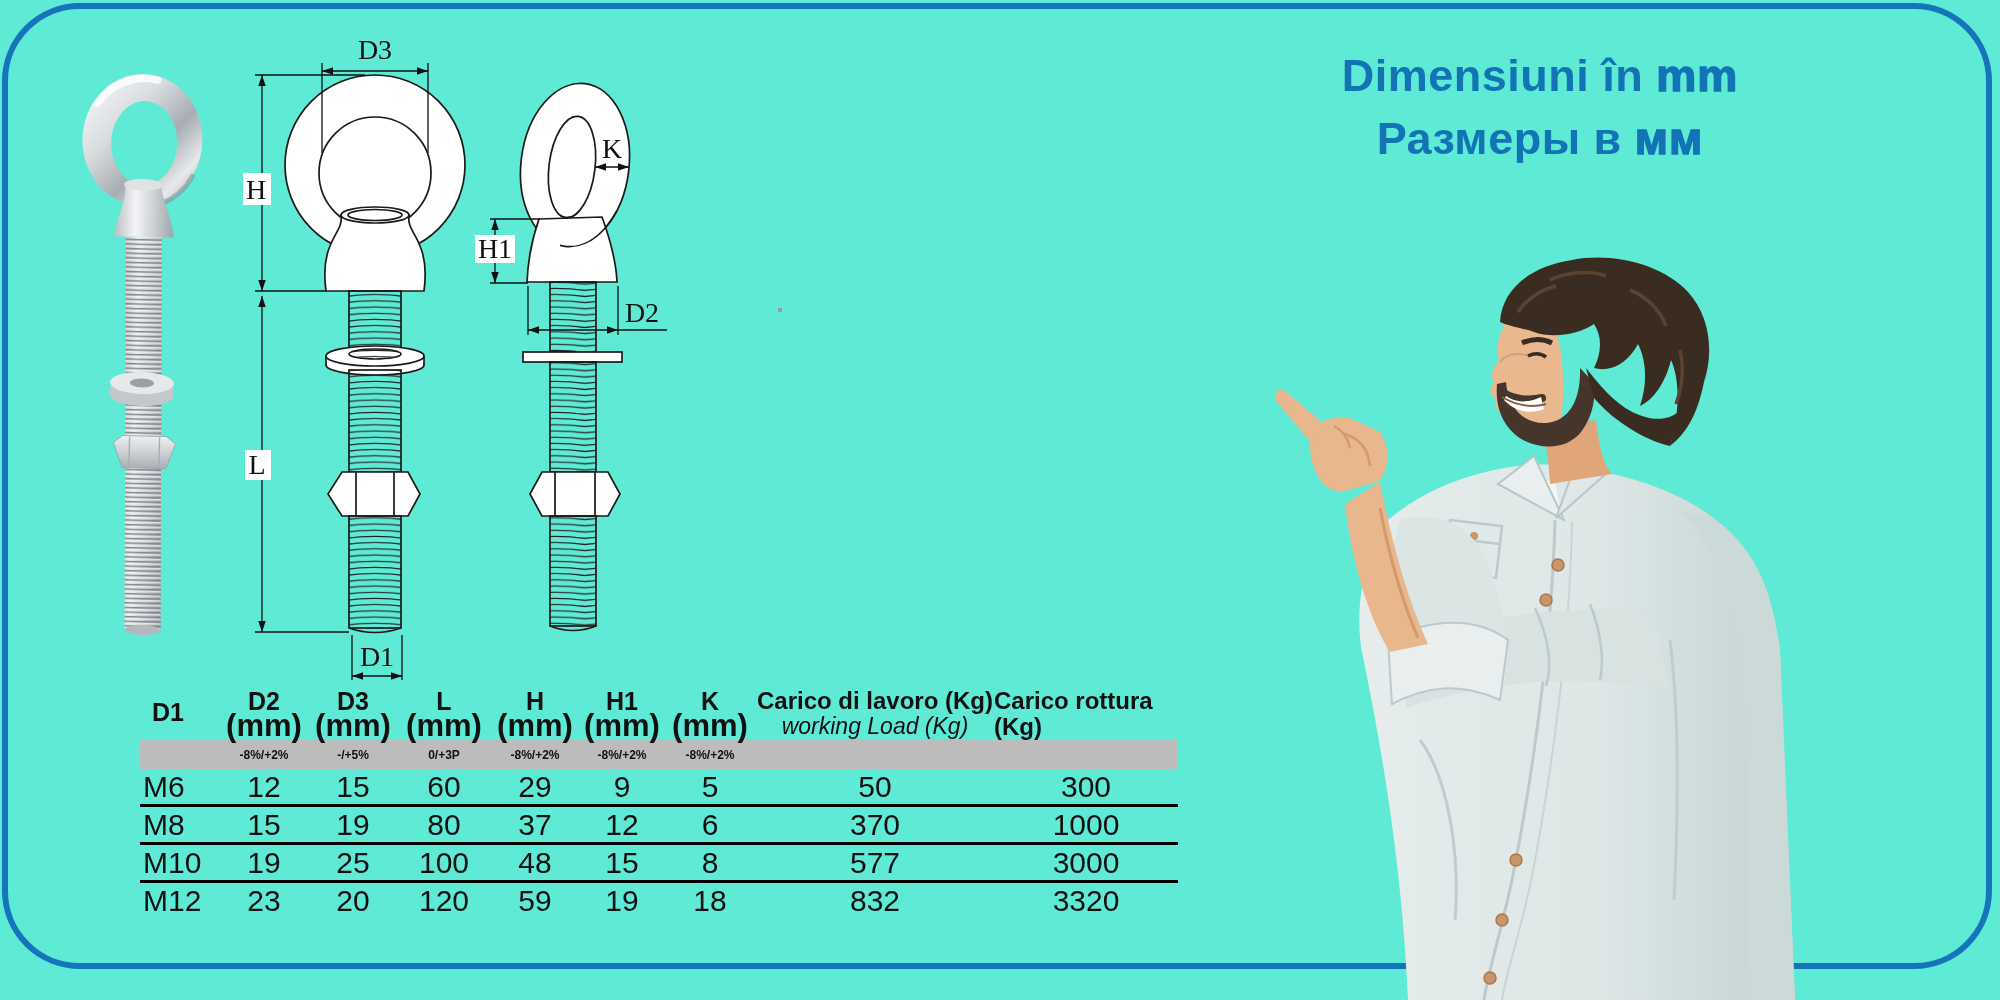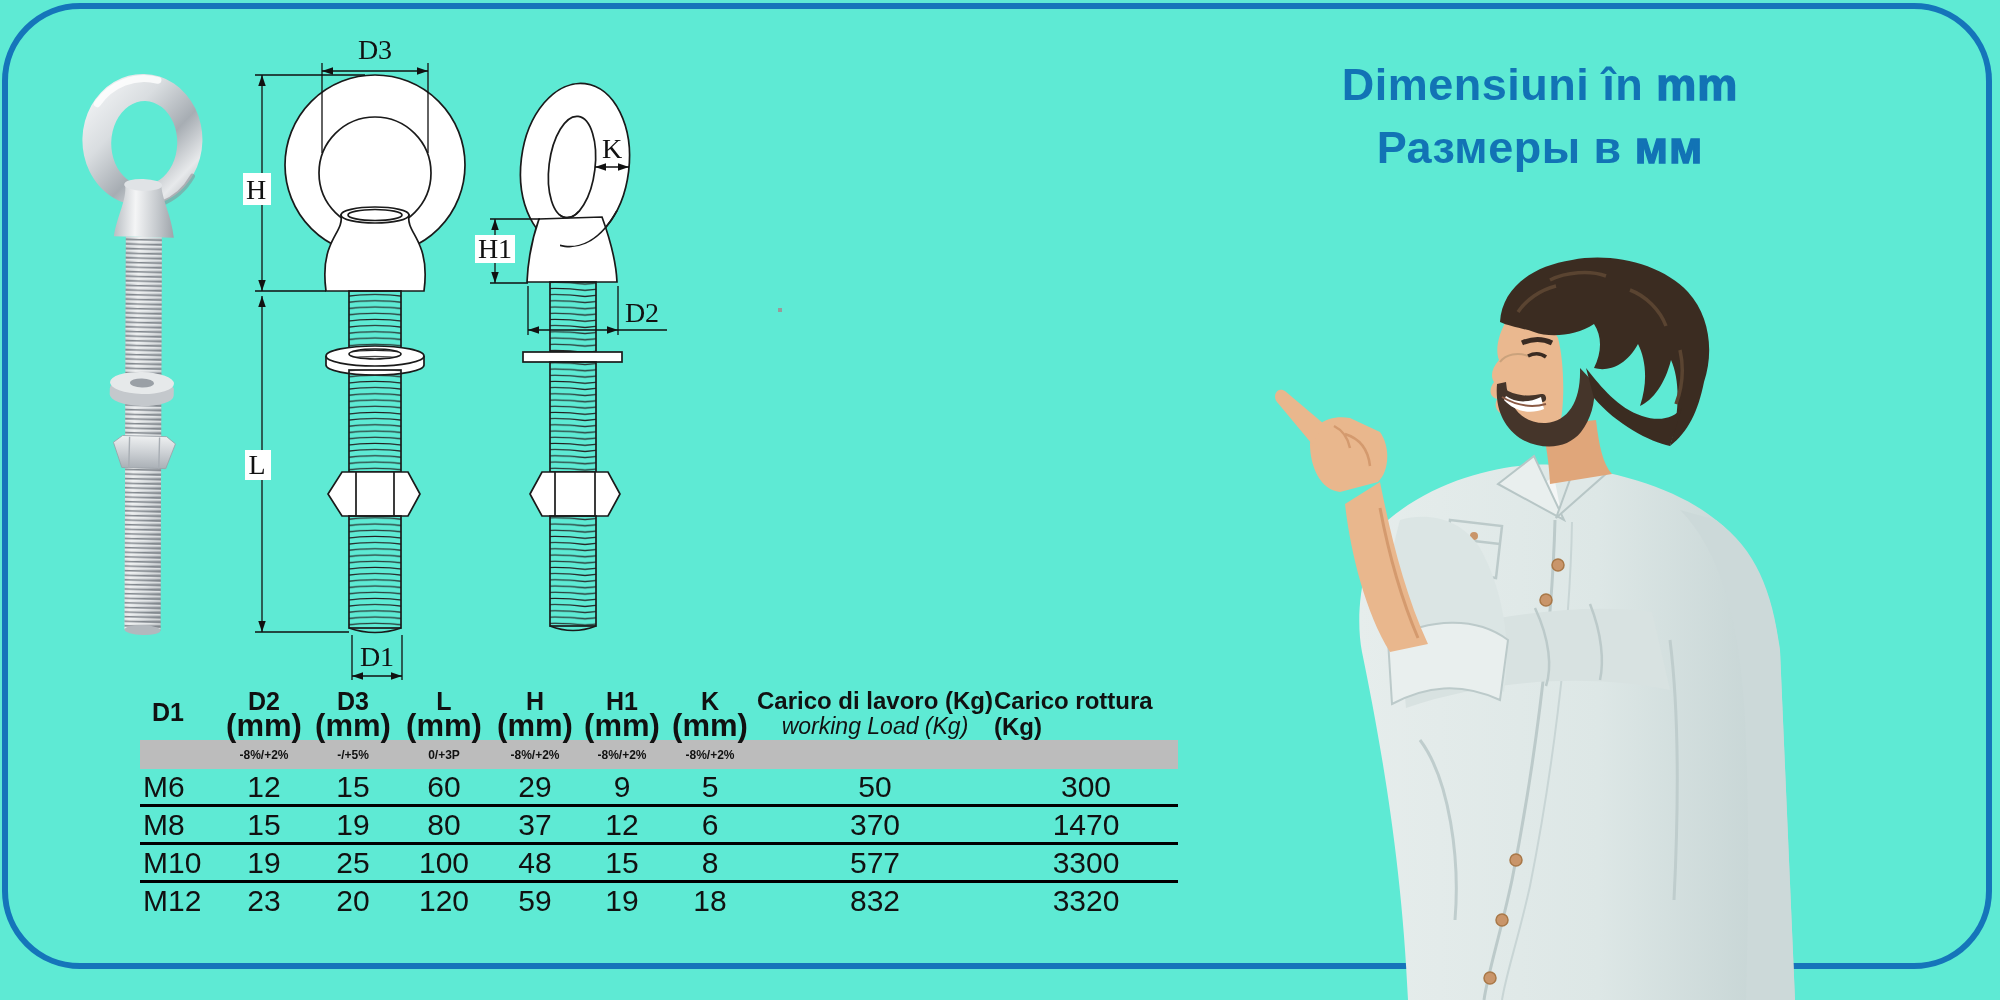--- a/index.html
+++ b/index.html
@@ -4,21 +4,21 @@
 <style>
   html,body{margin:0;padding:0;background:#fff;}
   .page{position:relative;width:2000px;height:1000px;background:#5eead4;overflow:hidden;
         font-family:"Liberation Sans",sans-serif;color:#111;}
   .frame{position:absolute;left:2px;top:3px;width:1990px;height:966px;box-sizing:border-box;
          border:6px solid #1575ba;border-radius:78px;z-index:1;}
   .content{position:absolute;inset:0;z-index:2;}
   .speck{position:absolute;left:778px;top:308px;width:4px;height:4px;background:#9a9a9a;}
 
   
-  .title{position:absolute;left:1300px;top:53px;width:480px;text-align:center;
+  .title{position:absolute;left:1300px;top:44px;width:480px;text-align:center;
          color:#1273b5;font-size:45px;line-height:63px;font-weight:700;letter-spacing:.5px;}
   .title .hv{-webkit-text-stroke:1.4px #1273b5;letter-spacing:1px;}
 
   
   .spec{position:absolute;left:140px;top:684px;width:1038px;font-family:"Liberation Sans",sans-serif;}
   .trow{display:grid;grid-template-columns:80px 88px 90px 92px 90px 84px 92px 238px 184px;}
   .hrow{height:56px;}
   .hcell{display:flex;flex-direction:column;justify-content:flex-start;align-items:center;padding-top:4px;}
   .hcell .l1{font-weight:bold;font-size:25px;line-height:26px;}
   .hcell .l2{font-weight:bold;font-size:31px;line-height:24px;}
@@ -290,21 +290,21 @@
         <div class="dcell">
             <span>12</span>
           </div>
         <div class="dcell">
             <span>6</span>
           </div>
         <div class="dcell">
             <span>370</span>
           </div>
         <div class="dcell">
-            <span>1470</span>
+            <span>1000</span>
           </div>
       </div>
       <div class="trow drow sep">
         <div class="dcell first">
             <span>M10</span>
           </div>
         <div class="dcell">
             <span>19</span>
           </div>
         <div class="dcell">
@@ -319,21 +319,21 @@
         <div class="dcell">
             <span>15</span>
           </div>
         <div class="dcell">
             <span>8</span>
           </div>
         <div class="dcell">
             <span>577</span>
           </div>
         <div class="dcell">
-            <span>3300</span>
+            <span>3000</span>
           </div>
       </div>
       <div class="trow drow">
         <div class="dcell first">
             <span>M12</span>
           </div>
         <div class="dcell">
             <span>23</span>
           </div>
         <div class="dcell">

